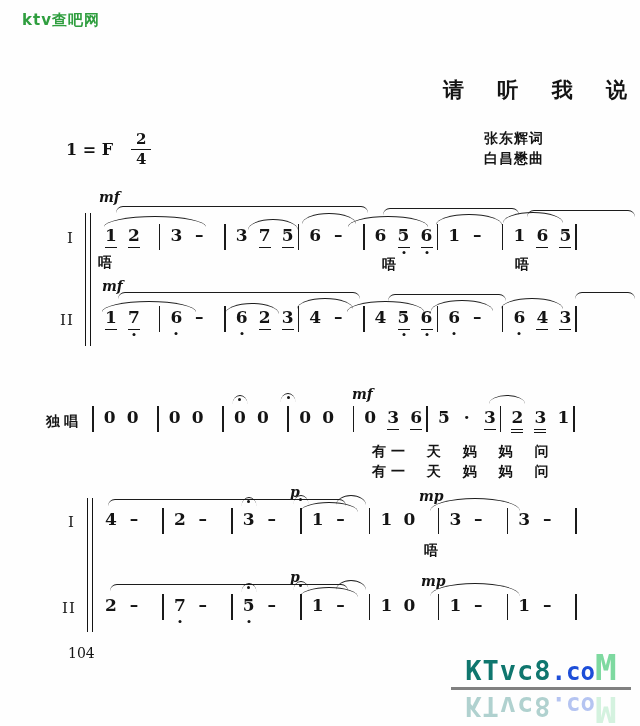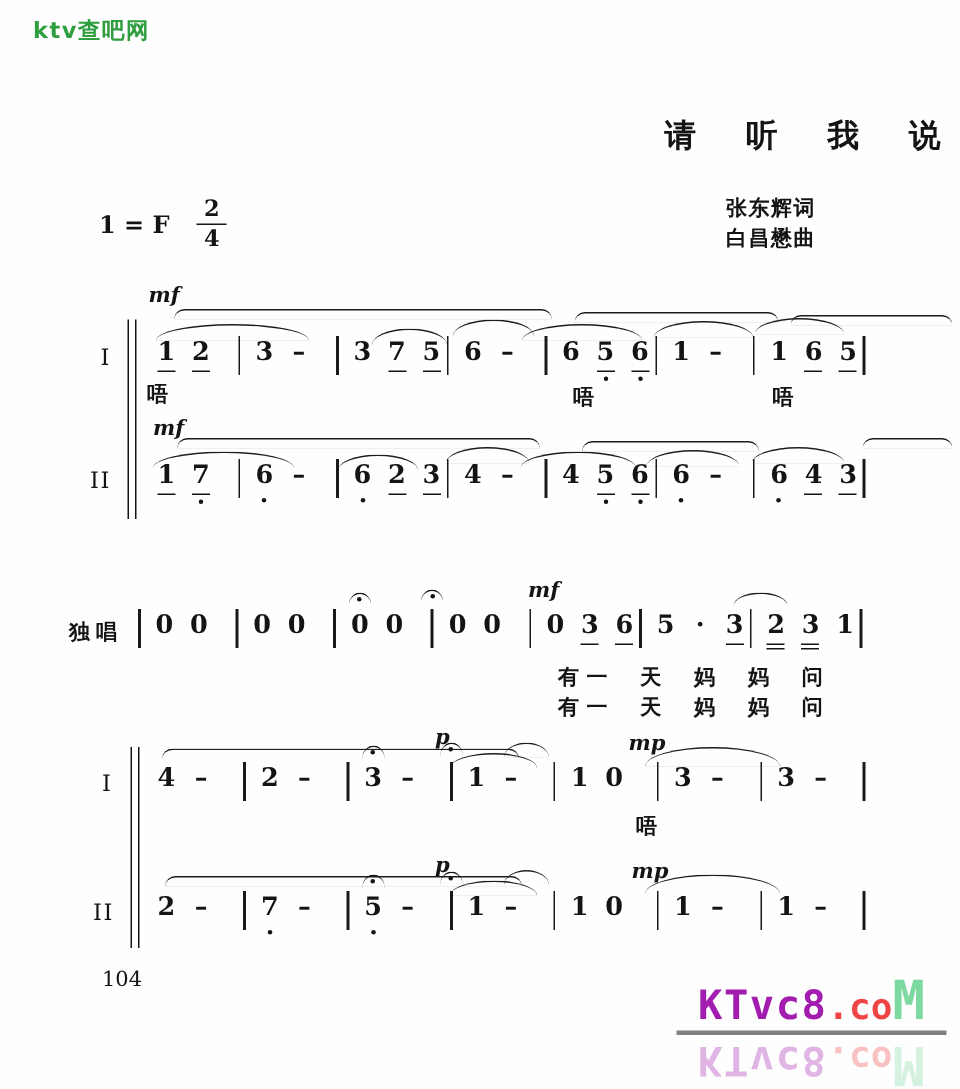--- a/index.html
+++ b/index.html
@@ -55,22 +55,22 @@
   
   .lyr{font-size:14px;font-weight:700;}
   .lyr-line{font-size:14px;font-weight:700;word-spacing:7px;letter-spacing:5px;white-space:pre;}
 
   
   .pagenum{left:68px;top:645px;font-size:14px;}
   .logo{left:450px;top:650px;width:182px;text-align:center;
         font-family:"DejaVu Sans Mono","Liberation Mono",monospace;}
   .logo-line{height:2.5px;background:#808080;width:180px;margin:1px auto 0;}
   .logo-text{white-space:nowrap;line-height:1;}
-  .lg-main{color:#a21caf;font-size:27px;font-weight:700;letter-spacing:1px;}
-  .lg-co{color:#ef4444;font-size:24px;font-weight:700;}
+  .lg-main{color:#0f766e;font-size:27px;font-weight:700;letter-spacing:1px;}
+  .lg-co{color:#1d4ed8;font-size:24px;font-weight:700;}
   .lg-m{color:#7ed9a0;font-size:36px;font-weight:700;}
   .logo-reflect{transform:scaleY(-1);opacity:0.32;margin-top:1px;filter:blur(0.4px);}
 </style>
 </head>
 <body>
 
 <div id="page">
 
   <div class="abs wm-left">ktv查吧网</div>
 

